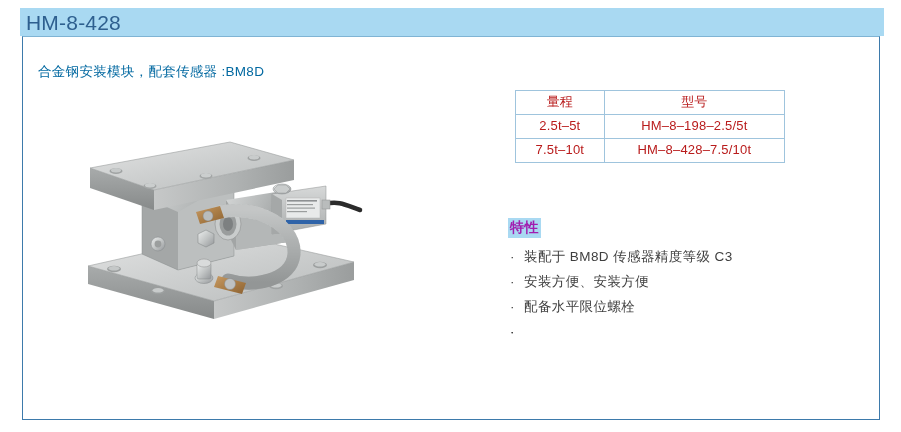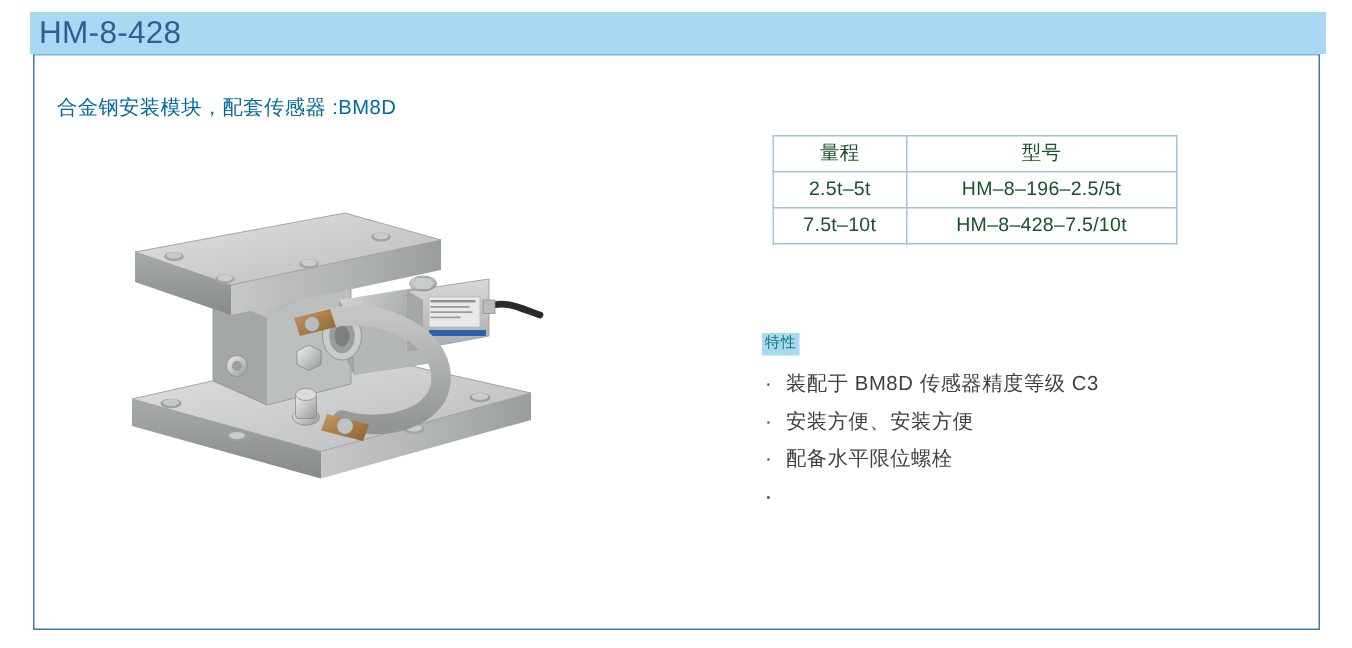--- a/index.html
+++ b/index.html
@@ -73,21 +73,21 @@
   #product-photo svg { display: block; }
 
   
   #spec-table {
     position: absolute;
     left: 515px;
     top: 90px;
     width: 270px;
     border-collapse: collapse;
     font-size: 13px;
-    color: #14532d;
+    color: #b91c1c;
   }
   #spec-table td, #spec-table th {
     border: 1px solid #9fc4dd;
     text-align: center;
     padding: 2px 4px;
     height: 19px;
     font-weight: normal;
     line-height: 1.15;
     letter-spacing: 0.2px;
   }
@@ -97,23 +97,23 @@
   
   #features-block {
     position: absolute;
     left: 508px;
     top: 218px;
     width: 330px;
   }
   #features-heading {
     display: inline-block;
     background: #a9d9f2;
-    color: #0f766e;
-    font-size: 10px;
-    font-weight: normal;
+    color: #a21caf;
+    font-size: 14px;
+    font-weight: bold;
     padding: 1px 2px 1px 2px;
     line-height: 1.25;
     letter-spacing: 0.5px;
   }
   #features-list {
     margin: 6px 0 0 0;
     padding: 0;
     list-style: none;
   }
   #features-list li {
@@ -279,21 +279,21 @@
 <table id="spec-table">
   <thead>
     <tr>
       <th class="col-range">量程</th>
       <th class="col-model">型号</th>
     </tr>
   </thead>
   <tbody>
     <tr>
       <td>2.5t–5t</td>
-      <td>HM–8–196–2.5/5t</td>
+      <td>HM–8–198–2.5/5t</td>
     </tr>
     <tr>
       <td>7.5t–10t</td>
       <td>HM–8–428–7.5/10t</td>
     </tr>
   </tbody>
 </table>
 
 <div id="features-block">
   <div id="features-heading">特性</div>

